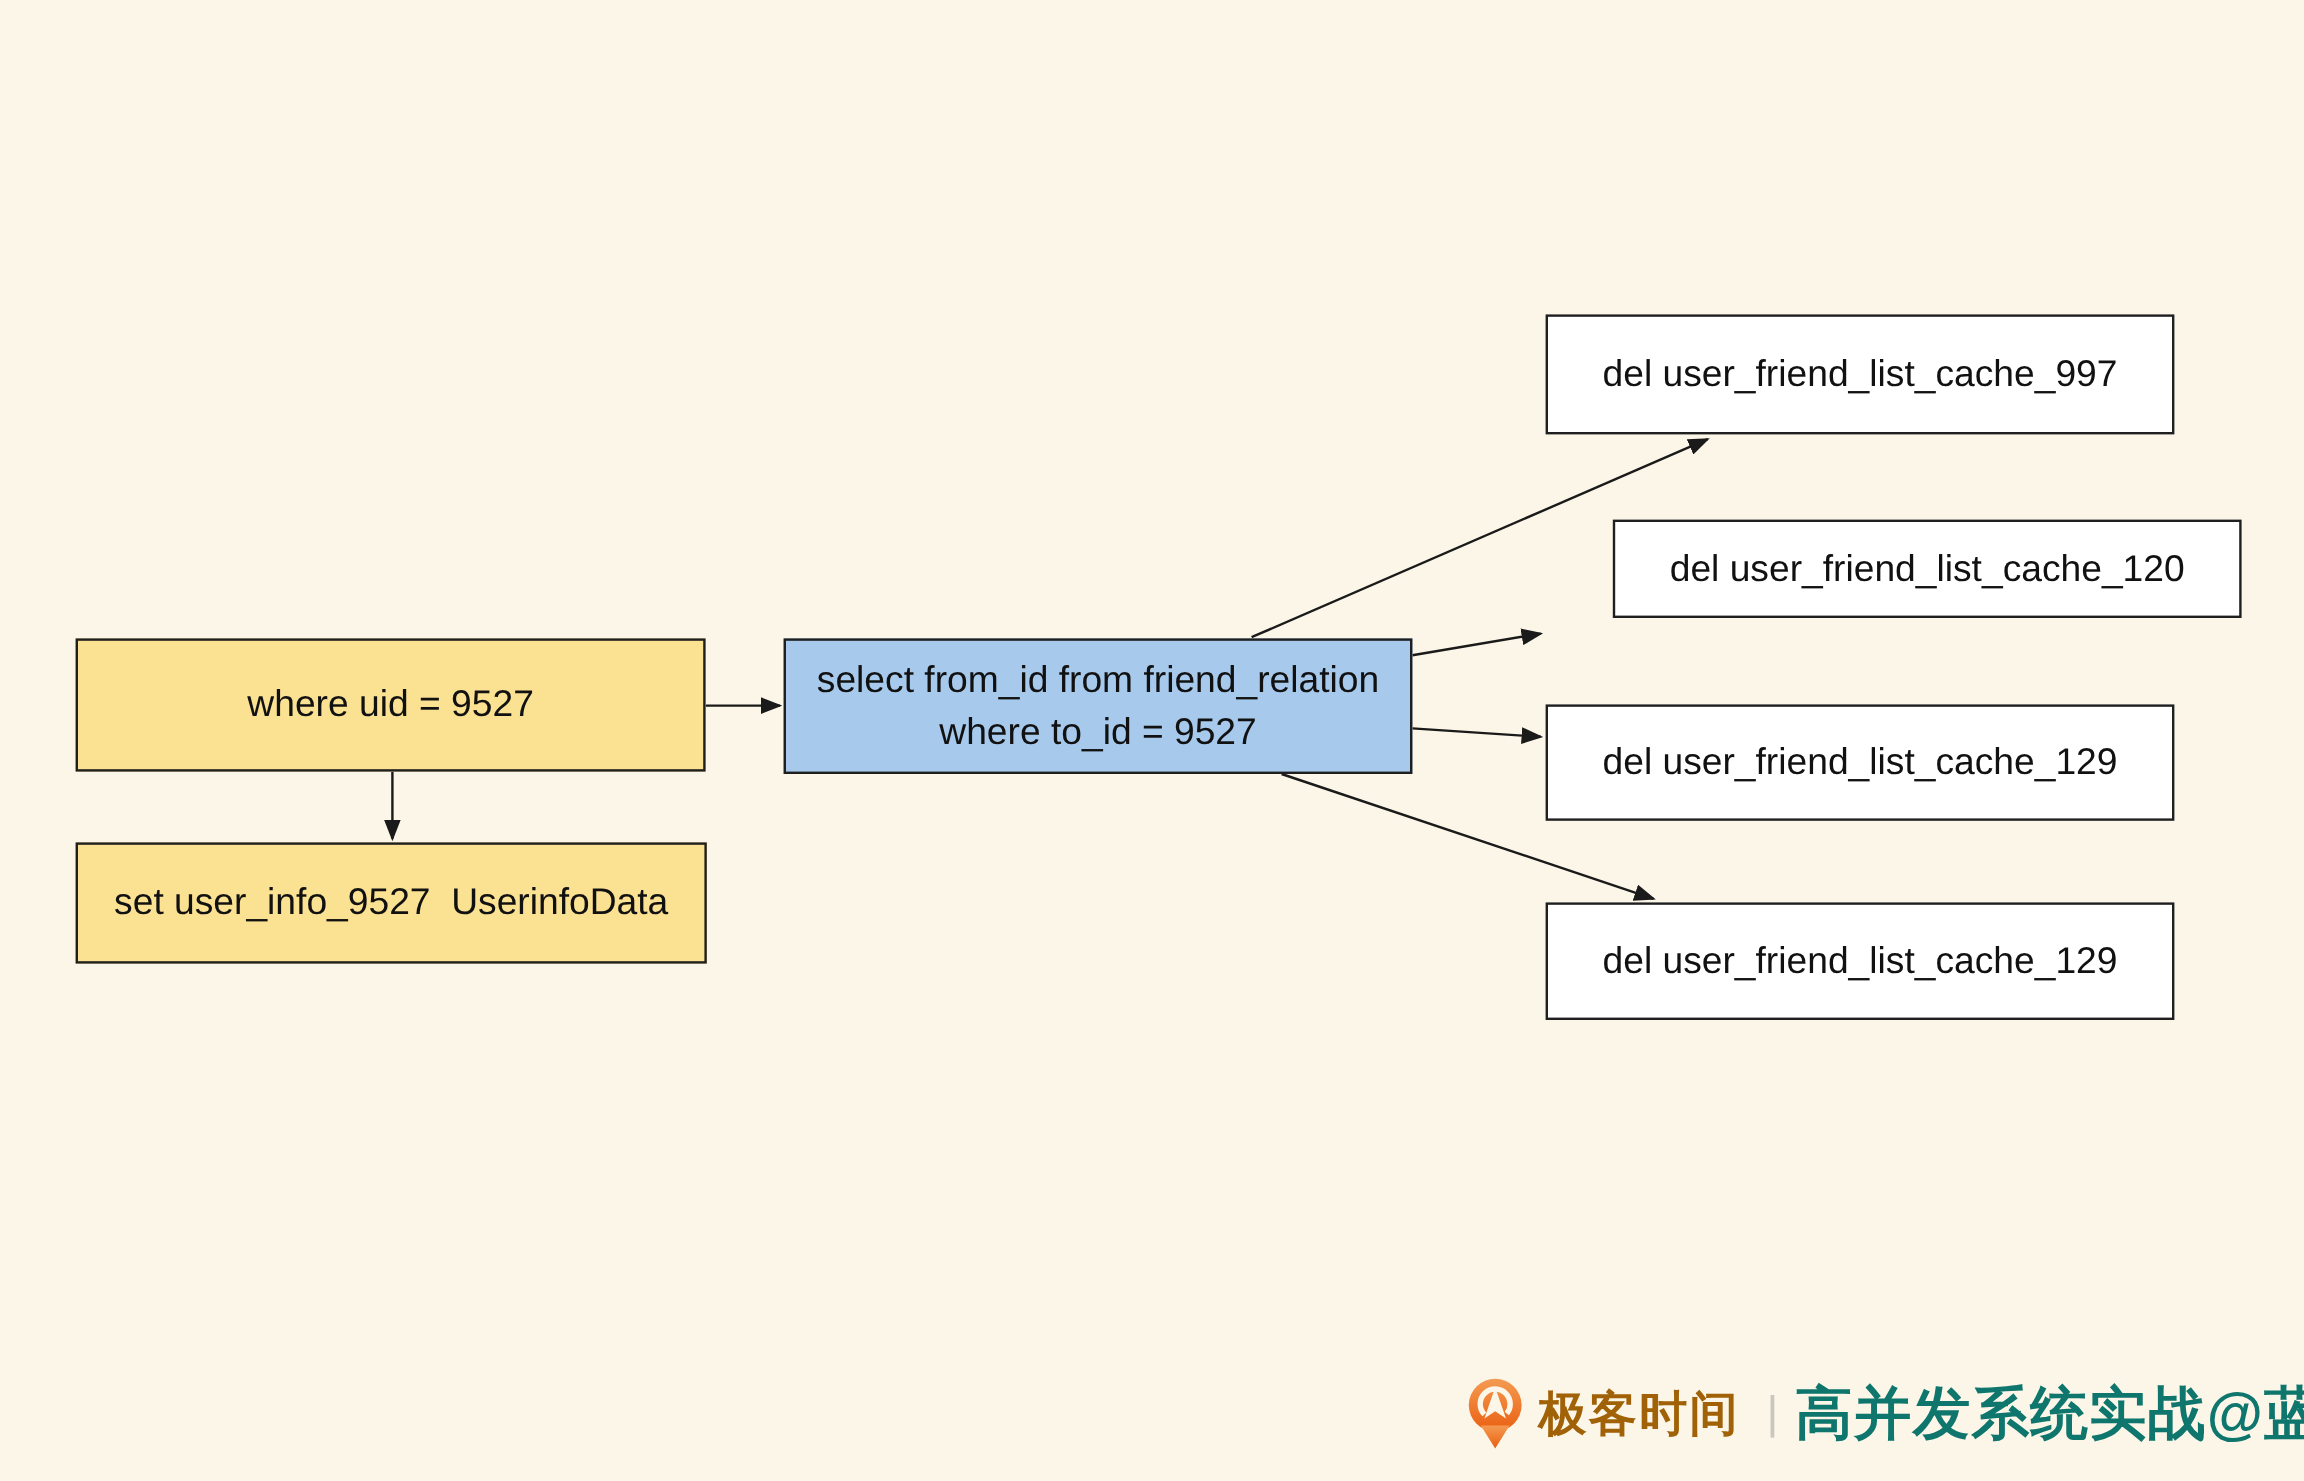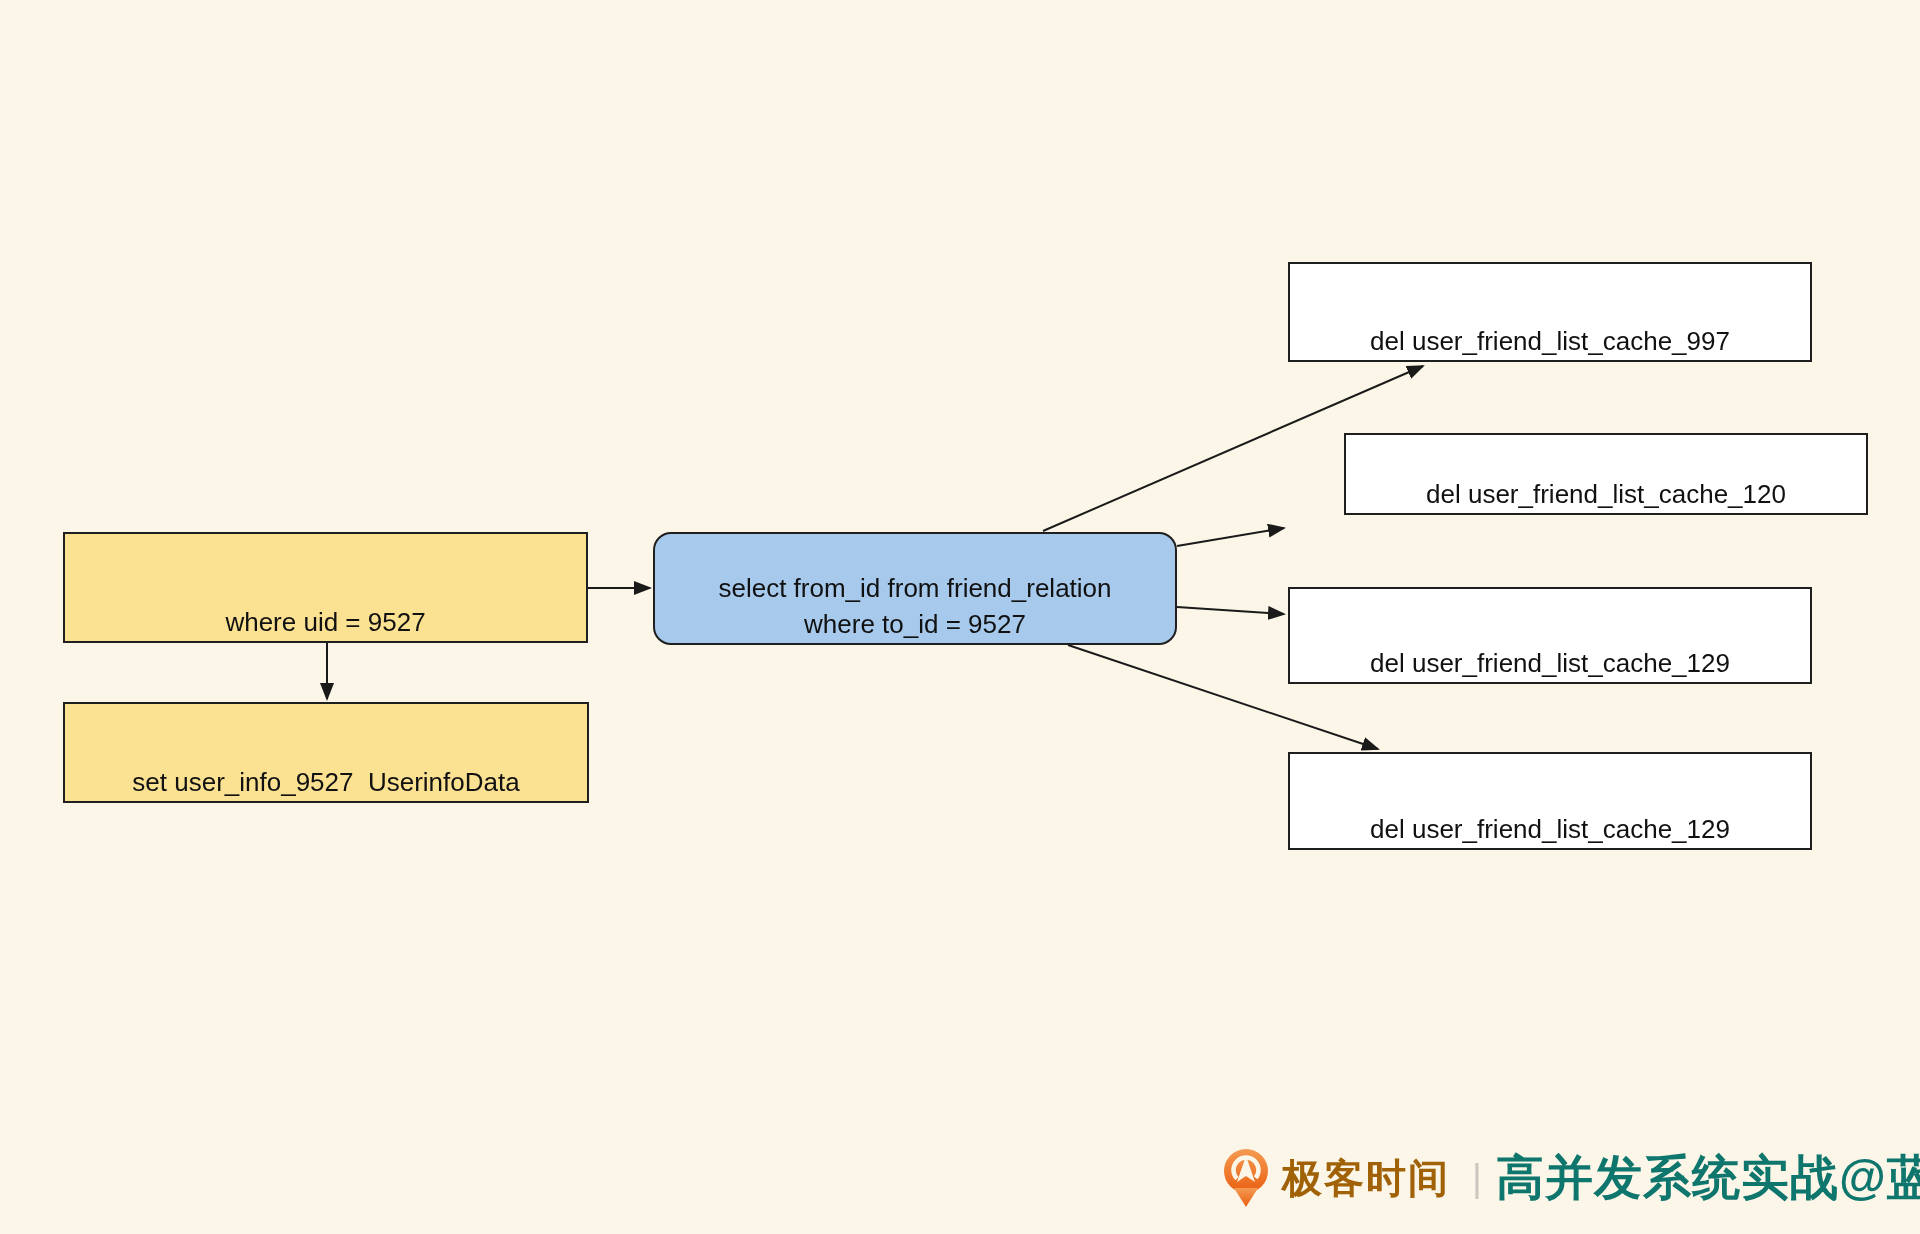--- a/index.html
+++ b/index.html
@@ -8,28 +8,28 @@
     background:#FBF6E8;
     font-family:"Liberation Sans","DejaVu Sans",sans-serif;
     overflow:hidden;
   }
   .canvas{position:relative;width:1920px;height:1234px;}
   .edges{position:absolute;left:0;top:0;width:1920px;height:1234px;pointer-events:none;}
   .node{
     position:absolute;
     box-sizing:border-box;
     border:2px solid #1F1F1F;
-    display:flex;align-items:flex-end;justify-content:center;
+    display:flex;align-items:center;justify-content:center;
     text-align:center;
     color:#111111;
-    font-size:26px;
+    font-size:31px;
     line-height:1.38;
   }
   .node-yellow{background:#FBE192;}
-  .node-blue{background:#A6C9EC;border-radius:18px;}
+  .node-blue{background:#A6C9EC;}
   .node-white{background:#FFFFFF;}
   .node .line{display:block;white-space:pre-wrap;}
   
   .footer{
     position:absolute;left:1222px;top:1146px;height:64px;
     display:flex;align-items:center;
   }
   .brand-name{
     font-size:40px;font-weight:600;color:#a16207;
     letter-spacing:2px;margin-left:12px;white-space:nowrap;

